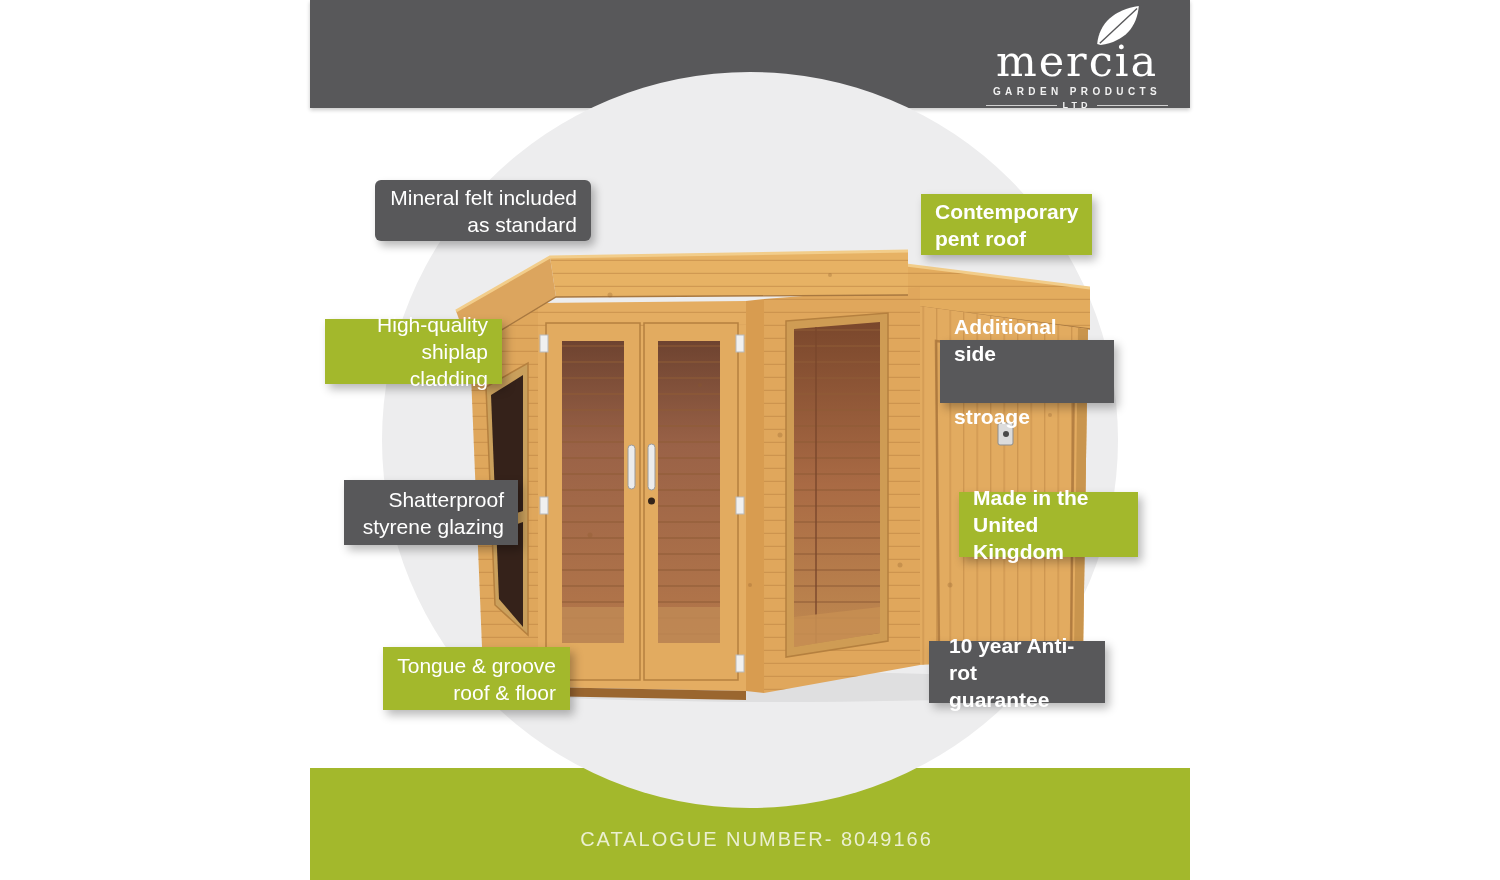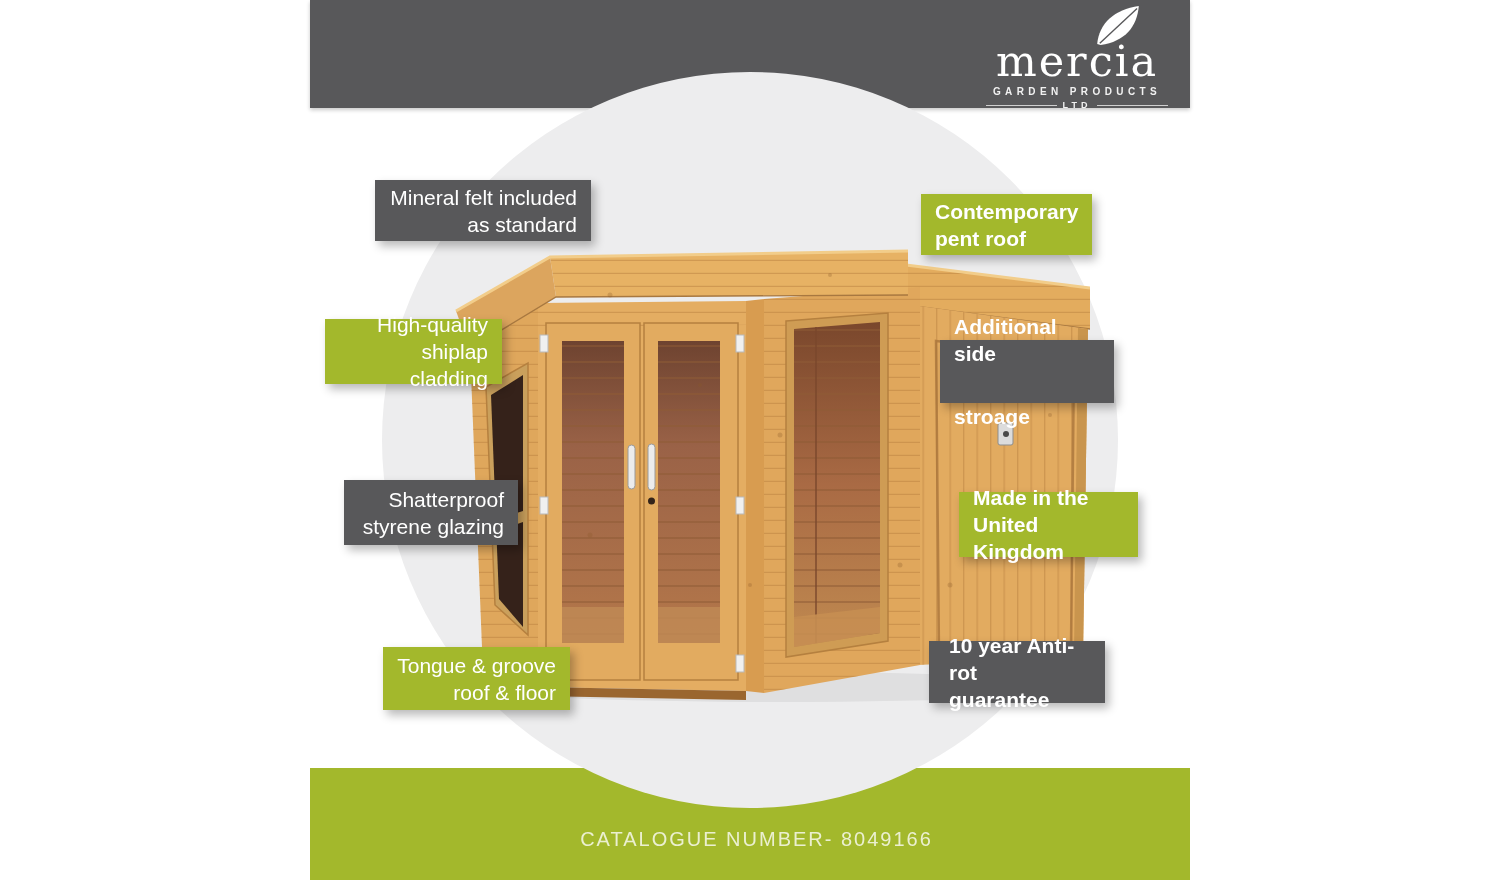--- a/index.html
+++ b/index.html
@@ -167,21 +167,21 @@
         <circle cx="450" cy="330" r="2.5"></circle>
       <circle cx="600" cy="180" r="2"></circle>
         <circle cx="500" cy="350" r="2.5"></circle>
         <circle cx="160" cy="60" r="2.5"></circle>
       <circle cx="380" cy="40" r="2"></circle>
         <circle cx="520" cy="140" r="2.5"></circle>
         <circle cx="300" cy="350" r="2"></circle>
     </g>
   </svg>
 
-  <div class="label gray right" style="left:375px;top:180px;width:216px;height:61px;">
+  <div class="label gray right" style="left:375px;top:180px;width:216px;height:61px;border-radius:6px;">
     <span>Mineral felt included</span>
     <span>as standard</span>
   </div>
 
   <div class="label green left" style="left:921px;top:194px;width:171px;height:61px;">
     <span>Contemporary</span>
     <span>pent roof</span>
   </div>
 
   <div class="label green right" style="left:325px;top:319px;width:177px;height:65px;">

